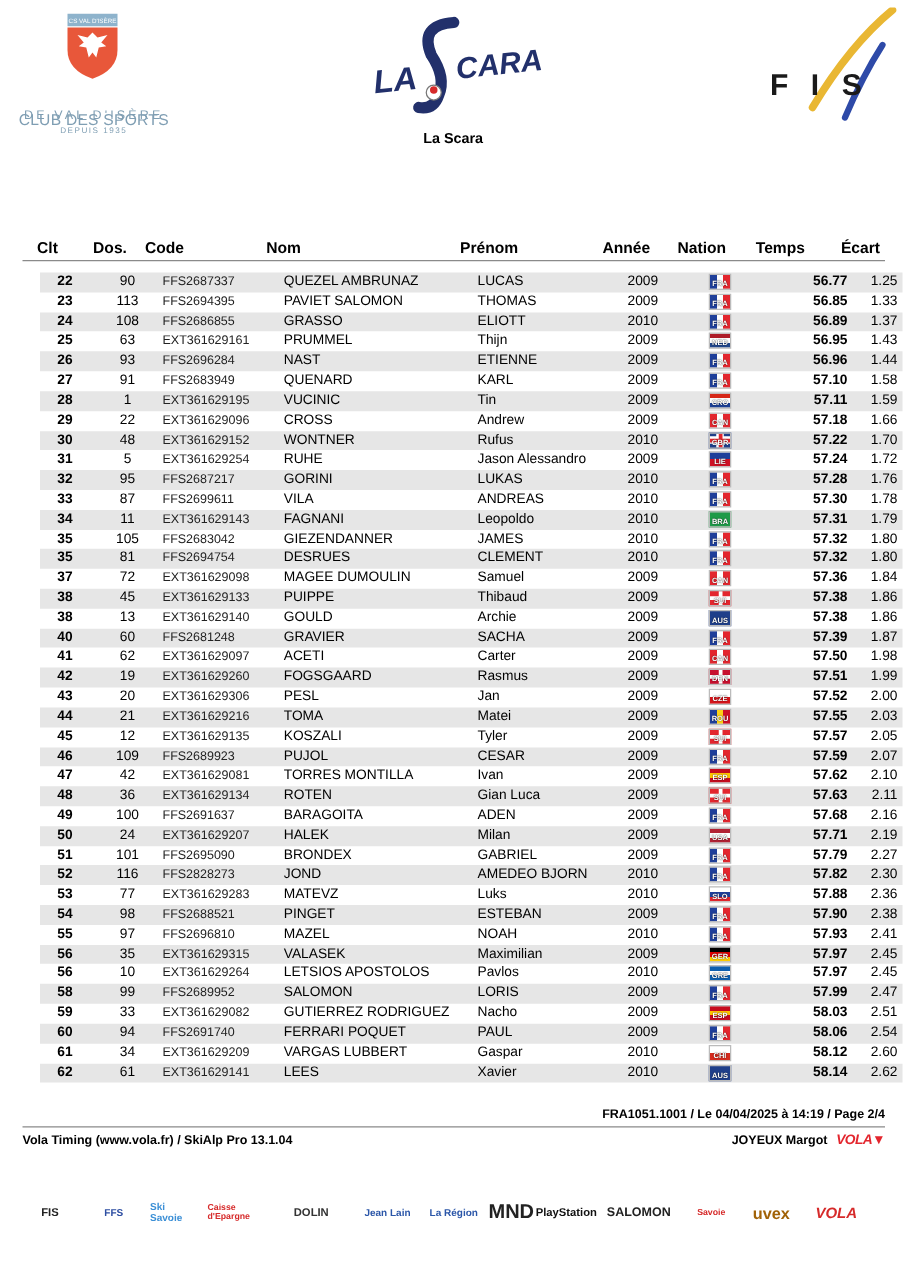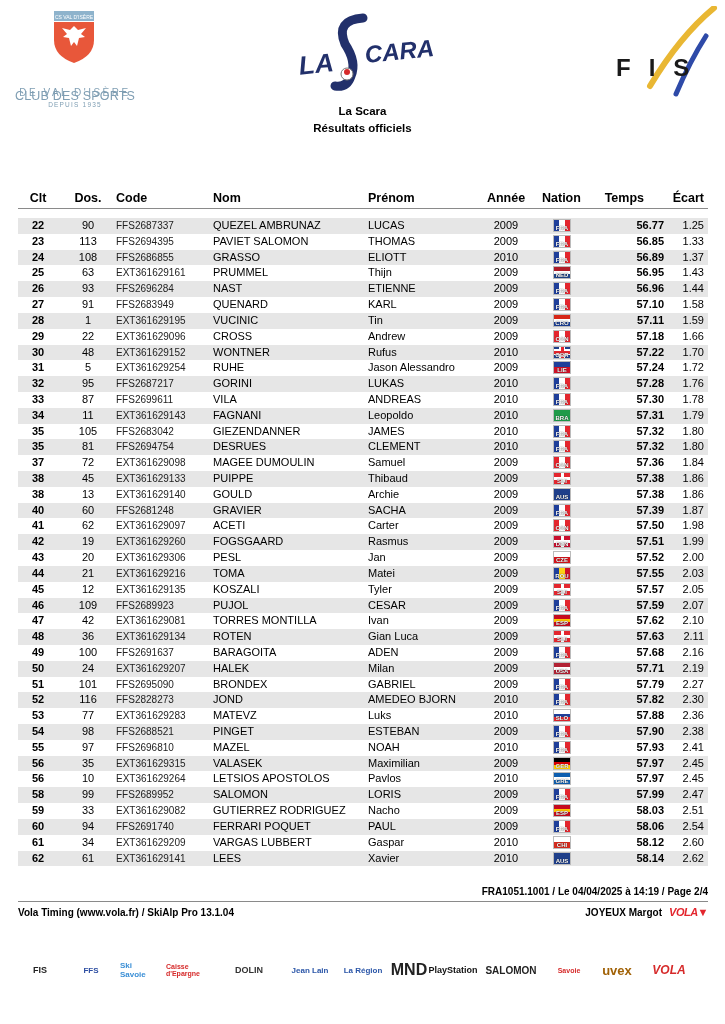--- a/index.html
+++ b/index.html
@@ -14,30 +14,30 @@
 
   .logo-scara { position:absolute; left:295px; top:10px; width:145px; height:85px; }
   .logo-fis { position:absolute; left:610px; top:6px; width:108px; height:92px; }
 
   
   .titles { position:absolute; left:0; width:725px; top:103px; text-align:center; font-weight:bold; font-size:11.5px; line-height:17px; }
 
   
   .thead { position:absolute; top:188px; left:18px; width:690px; height:20px; border-bottom:1.5px solid #8a8a8a; font-weight:bold; font-size:12.5px; }
   .thead span { position:absolute; top:3px; }
-  .rows { position:absolute; top:218px; left:18px; width:690px; }
+  .rows { position:absolute; top:218px; left:32px; width:690px; }
   .row { position:relative; height:15.82px; font-size:11px; line-height:15.82px; }
   .row.odd { background:#e6e6e6; }
   .row span { position:absolute; top:0; white-space:nowrap; }
   .c-clt { left:0; width:40px; text-align:center; font-weight:bold; }
   .c-dos { left:52px; width:36px; text-align:center; }
   .c-code { left:98px; font-size:10px; color:#222; }
   .c-nom { left:195px; }
   .c-prenom { left:350px; }
-  .c-annee { left:470px; width:36px; text-align:center; }
+  .c-annee { left:470px; width:36px; text-align:left; }
   .c-temps { left:580px; width:66px; text-align:right; font-weight:bold; }
   .c-ecart { left:650px; width:36px; text-align:right; }
 
   .flag { position:absolute; left:535px; top:1px; width:18px; height:13px; overflow:hidden; border:0.5px solid #bbb; box-sizing:border-box; }
   .flag .code { position:absolute; bottom:-1px; left:0; width:100%; text-align:center; font-size:6px; line-height:7px; color:#fff; font-weight:bold; text-shadow:0 0 1px #000; }
 
   
   .foot1 { position:absolute; top:885px; left:18px; width:690px; height:16px; border-bottom:1.5px solid #8a8a8a; font-size:10px; font-weight:bold; }
   .foot1 .l { position:absolute; left:0; top:1px; }
   .foot1 .r { position:absolute; right:0; top:1px; }
@@ -77,21 +77,20 @@
 <div class="logo-fis">
   <svg width="108" height="92" viewBox="0 0 108 92">
     <path d="M40 80 Q70 30 104 2" stroke="#e9b733" stroke-width="6" fill="none" stroke-linecap="round"></path>
     <path d="M66 88 Q80 55 96 30" stroke="#2e4aa8" stroke-width="5" fill="none" stroke-linecap="round"></path>
     <text x="6" y="70" font-size="24" font-weight="bold" fill="#1a1a1a" font-family="Liberation Sans, sans-serif" letter-spacing="18">FIS</text>
   </svg>
 </div>
 
 <div class="titles">
   <div>La Scara</div>
-  <div>Résultats officiels</div>
 </div>
 
 <div class="thead">
   <span class="c-clt">Clt</span>
   <span class="c-dos">Dos.</span>
   <span class="c-code" style="font-size:12.5px;color:#000">Code</span>
   <span class="c-nom">Nom</span>
   <span class="c-prenom">Prénom</span>
   <span class="c-annee" style="left:464px;width:48px">Année</span>
   <span style="left:524px">Nation</span>

